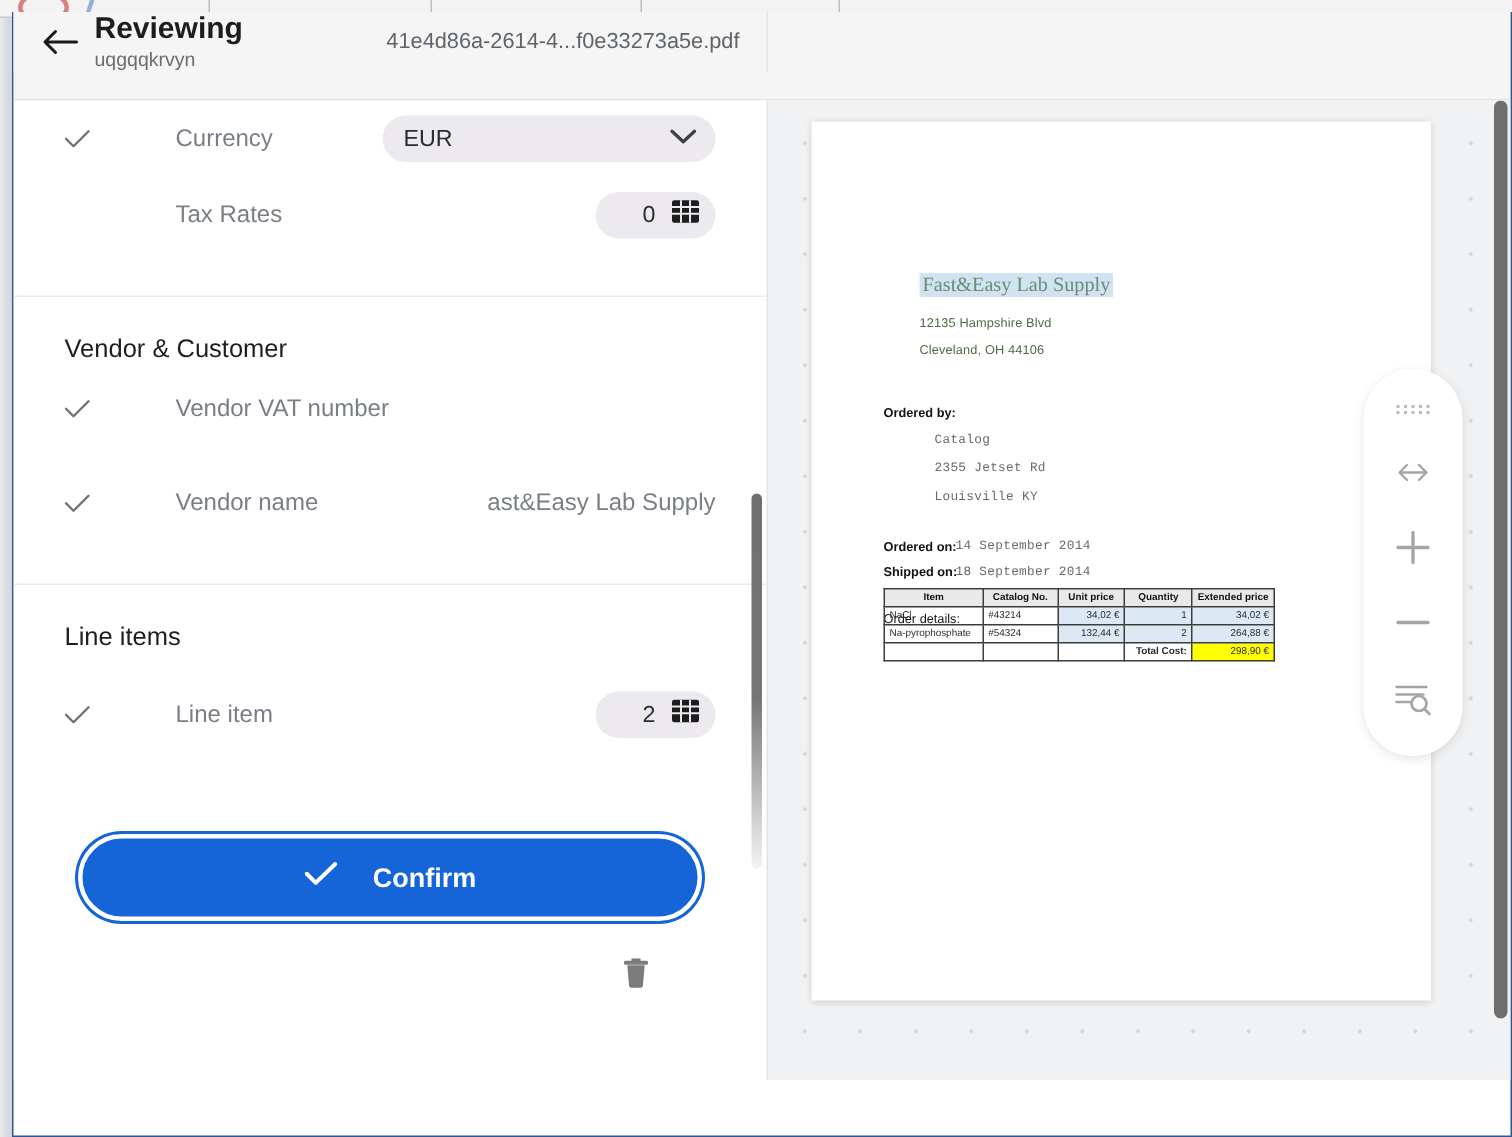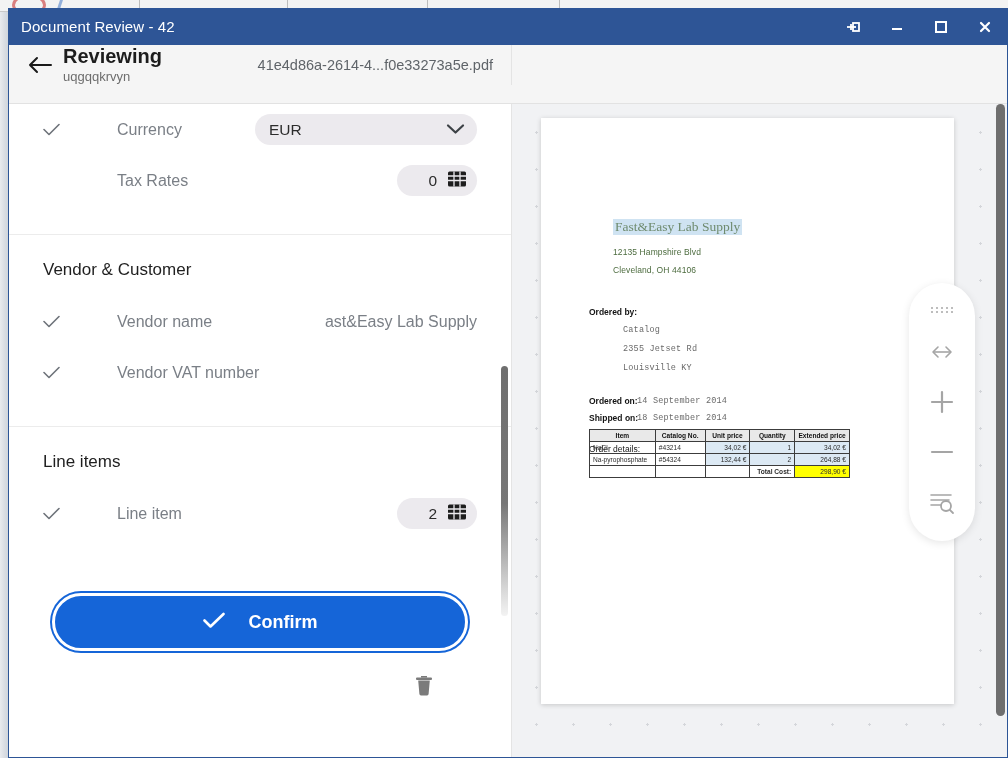--- a/index.html
+++ b/index.html
@@ -281,46 +281,20 @@
   <div class="bg-tab" style="left:140px;width:148px;"></div>
   <div class="bg-tab" style="left:288px;width:140px;"></div>
   <div class="bg-tab" style="left:428px;width:132px;"></div>
   <div class="bg-blob"></div>
   <div class="bg-blob2"></div>
   <div class="bg-leftstrip"></div>
 </div>
 
 <div id="window">
 
-  <div id="titlebar">
-    <div class="title">Document Review - 42</div>
-    <div class="spacer"></div>
-    <div class="wbtn">
-      <svg width="18" height="18" viewBox="0 0 18 18">
-        <path d="M3 9 h9" stroke="#fff" stroke-width="1.8"></path>
-        <rect x="9" y="5" width="6" height="8" fill="none" stroke="#fff" stroke-width="1.8"></rect>
-        <path d="M7 6 v6" stroke="#fff" stroke-width="1.8"></path>
-      </svg>
-    </div>
-    <div class="wbtn">
-      <svg width="16" height="16" viewBox="0 0 16 16">
-          <rect x="3" y="9" width="10" height="2" fill="#fff"></rect>
-        </svg>
-    </div>
-    <div class="wbtn">
-      <svg width="16" height="16" viewBox="0 0 16 16">
-          <rect x="3" y="3" width="10" height="10" fill="none" stroke="#fff" stroke-width="2"></rect>
-        </svg>
-    </div>
-    <div class="wbtn">
-      <svg width="16" height="16" viewBox="0 0 16 16">
-          <path d="M4 4 L12 12 M12 4 L4 12" stroke="#fff" stroke-width="2.2" stroke-linecap="round"></path>
-        </svg>
-    </div>
-  </div>
 
   <div id="subheader">
     <div id="left-header">
       <div id="back-arrow">
         <svg width="26" height="20" viewBox="0 0 26 20">
           <path d="M24 10 H3 M10 3 L3 10 L10 17" fill="none" stroke="#1a1a1a" stroke-width="2" stroke-linecap="round" stroke-linejoin="round"></path>
         </svg>
       </div>
       <div id="review-titles">
         <div id="review-title">Reviewing</div>
@@ -366,40 +340,40 @@
                 </svg>
               </span>
             </div>
           </div>
         </div>
         <div style="height:28px;"></div>
       </div>
 
       <div class="section">
         <div class="section-title">Vendor &amp; Customer</div>
+        <div class="field-row">
+          <div class="check">
+            <svg width="17" height="13" viewBox="0 0 17 13">
+                <path d="M1 6.5 L6 11.5 L16 1.5" fill="none" stroke="#6e737a" stroke-width="1.6" stroke-linecap="round" stroke-linejoin="round"></path>
+              </svg>
+          </div>
+          <div class="field-label">Vendor VAT number</div>
+          <div class="field-value-wrap">
+            <span class="field-text"></span>
+          </div>
+        </div>
         <div class="field-row" style="margin-top:12px;">
           <div class="check">
             <svg width="17" height="13" viewBox="0 0 17 13">
                 <path d="M1 6.5 L6 11.5 L16 1.5" fill="none" stroke="#6e737a" stroke-width="1.6" stroke-linecap="round" stroke-linejoin="round"></path>
               </svg>
           </div>
           <div class="field-label">Vendor name</div>
           <div class="field-value-wrap">
             <span class="field-text">ast&amp;Easy Lab Supply</span>
-          </div>
-        </div>
-        <div class="field-row">
-          <div class="check">
-            <svg width="17" height="13" viewBox="0 0 17 13">
-                <path d="M1 6.5 L6 11.5 L16 1.5" fill="none" stroke="#6e737a" stroke-width="1.6" stroke-linecap="round" stroke-linejoin="round"></path>
-              </svg>
-          </div>
-          <div class="field-label">Vendor VAT number</div>
-          <div class="field-value-wrap">
-            <span class="field-text"></span>
           </div>
         </div>
         <div style="height:28px;"></div>
       </div>
 
       <div class="section no-border">
         <div class="section-title">Line items</div>
         <div class="field-row" style="margin-top:12px;">
           <div class="check">
             <svg width="17" height="13" viewBox="0 0 17 13">

